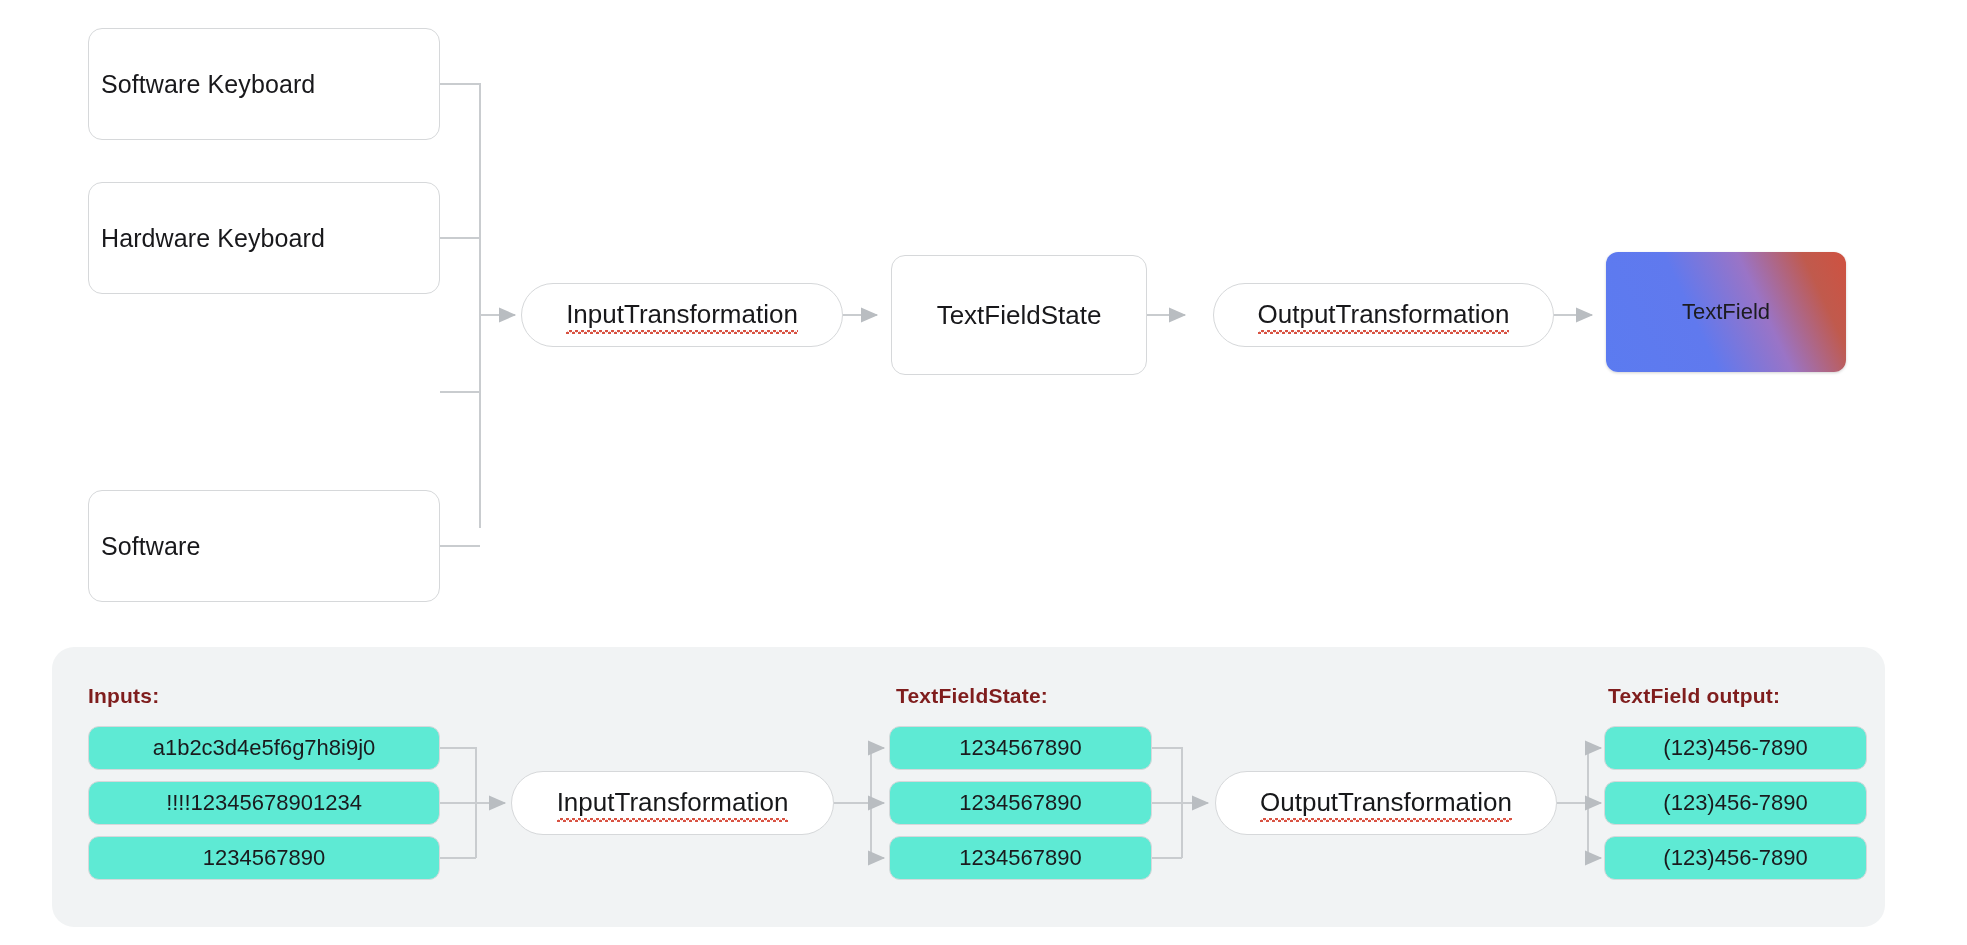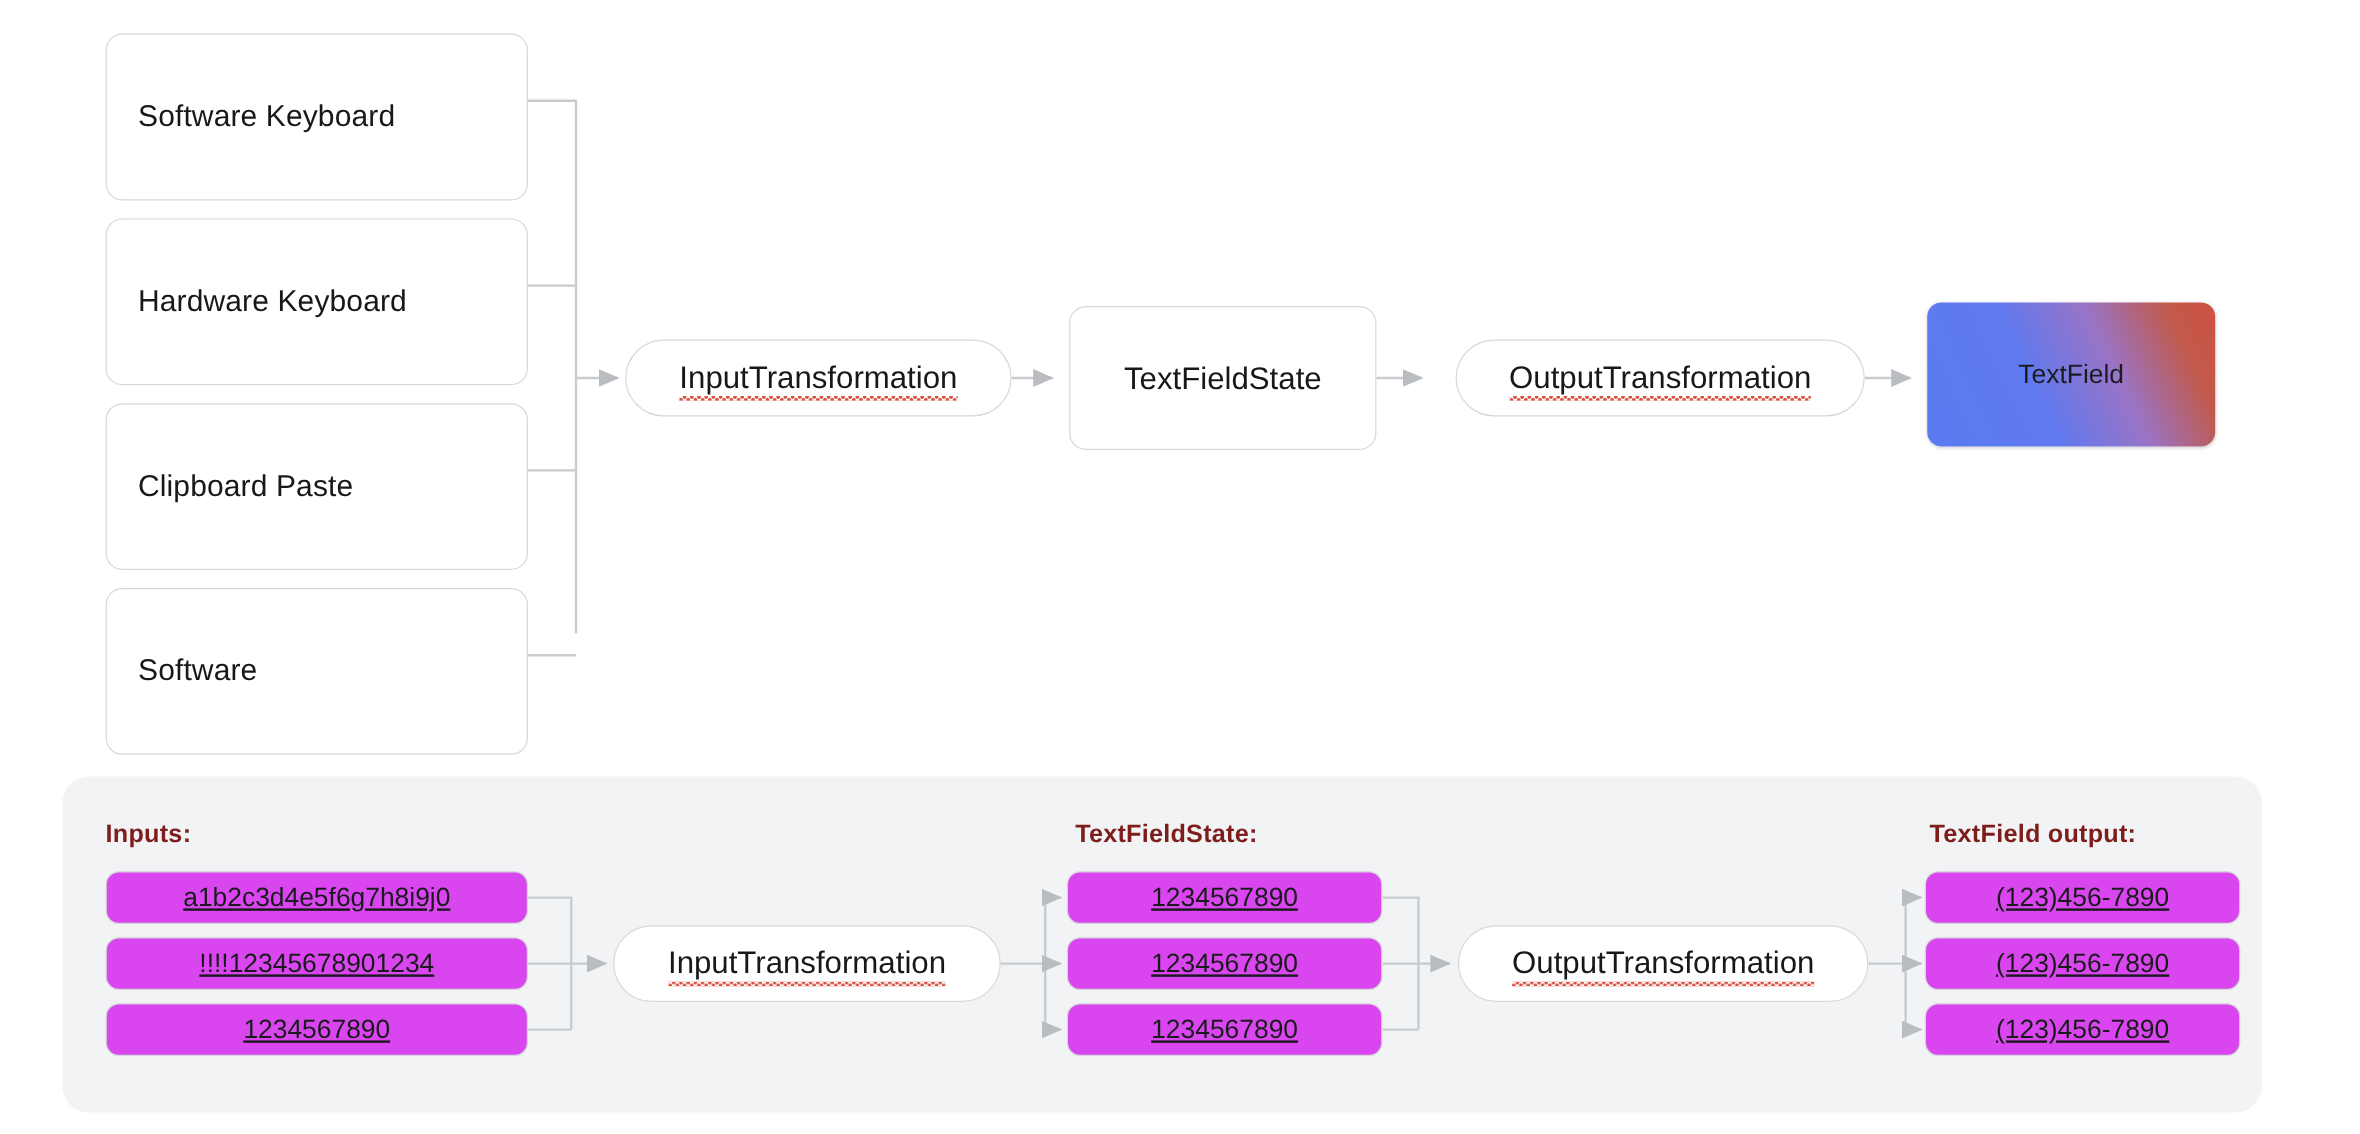--- a/index.html
+++ b/index.html
@@ -27,23 +27,23 @@
     border: 1.5px solid #d6d8da;
     display: flex;
     align-items: center;
     color: #18181b;
   }
 
   
   .src-box {
     left: 88px;
     width: 352px;
-    height: 139px;
+    height: 112px;
     border-radius: 14px;
-    padding-left: 26px;
+    padding-left: 12px;
     font-size: 25px;
     letter-spacing: .1px;
     justify-content: flex-start;
   }
 
   
   .pill {
     border-radius: 40px;
     justify-content: center;
     font-size: 26px;
@@ -103,30 +103,29 @@
   .col-label {
     position: absolute;
     font-size: 21px;
     font-weight: bold;
     color: #7f1d1d;
     letter-spacing: .2px;
   }
   .val-box {
     position: absolute;
     box-sizing: border-box;
-    background: #d946ef;
+    background: #5eead4;
     border: 1.5px solid #d6d8da;
     border-radius: 11px;
     display: flex;
     align-items: center;
     justify-content: center;
     font-size: 22px;
     color: #1a1a1d;
     height: 44px;
-    text-decoration: underline;
   }
   .pill-sm {
     position: absolute;
     box-sizing: border-box;
     background: #ffffff;
     border: 1.5px solid #d6d8da;
     border-radius: 34px;
     display: flex;
     align-items: center;
     justify-content: center;
@@ -173,23 +172,20 @@
     <path class="wire" d="M1147,315 H1185" marker-end="url(#arrow)"></path>
     <path class="wire" d="M1554,315 H1592" marker-end="url(#arrow)"></path>
   </svg>
 
   <div class="node src-box" style="top:28px;">
     <span>Software Keyboard</span>
   </div>
   <div class="node src-box" style="top:182px;">
     <span>Hardware Keyboard</span>
   </div>
-  <div class="node src-box" style="top:336px;">
-    <span>Clipboard Paste</span>
-  </div>
   <div class="node src-box" style="top:490px;">
     <span>Software</span>
   </div>
 
   <div class="node pill" style="left:521px; top:283px; width:322px; height:64px;">
     <span class="squiggle">InputTransformation</span>
   </div>
 
   <div class="node rect" style="left:891px; top:255px; width:256px; height:120px;">
     <span>TextFieldState</span>

